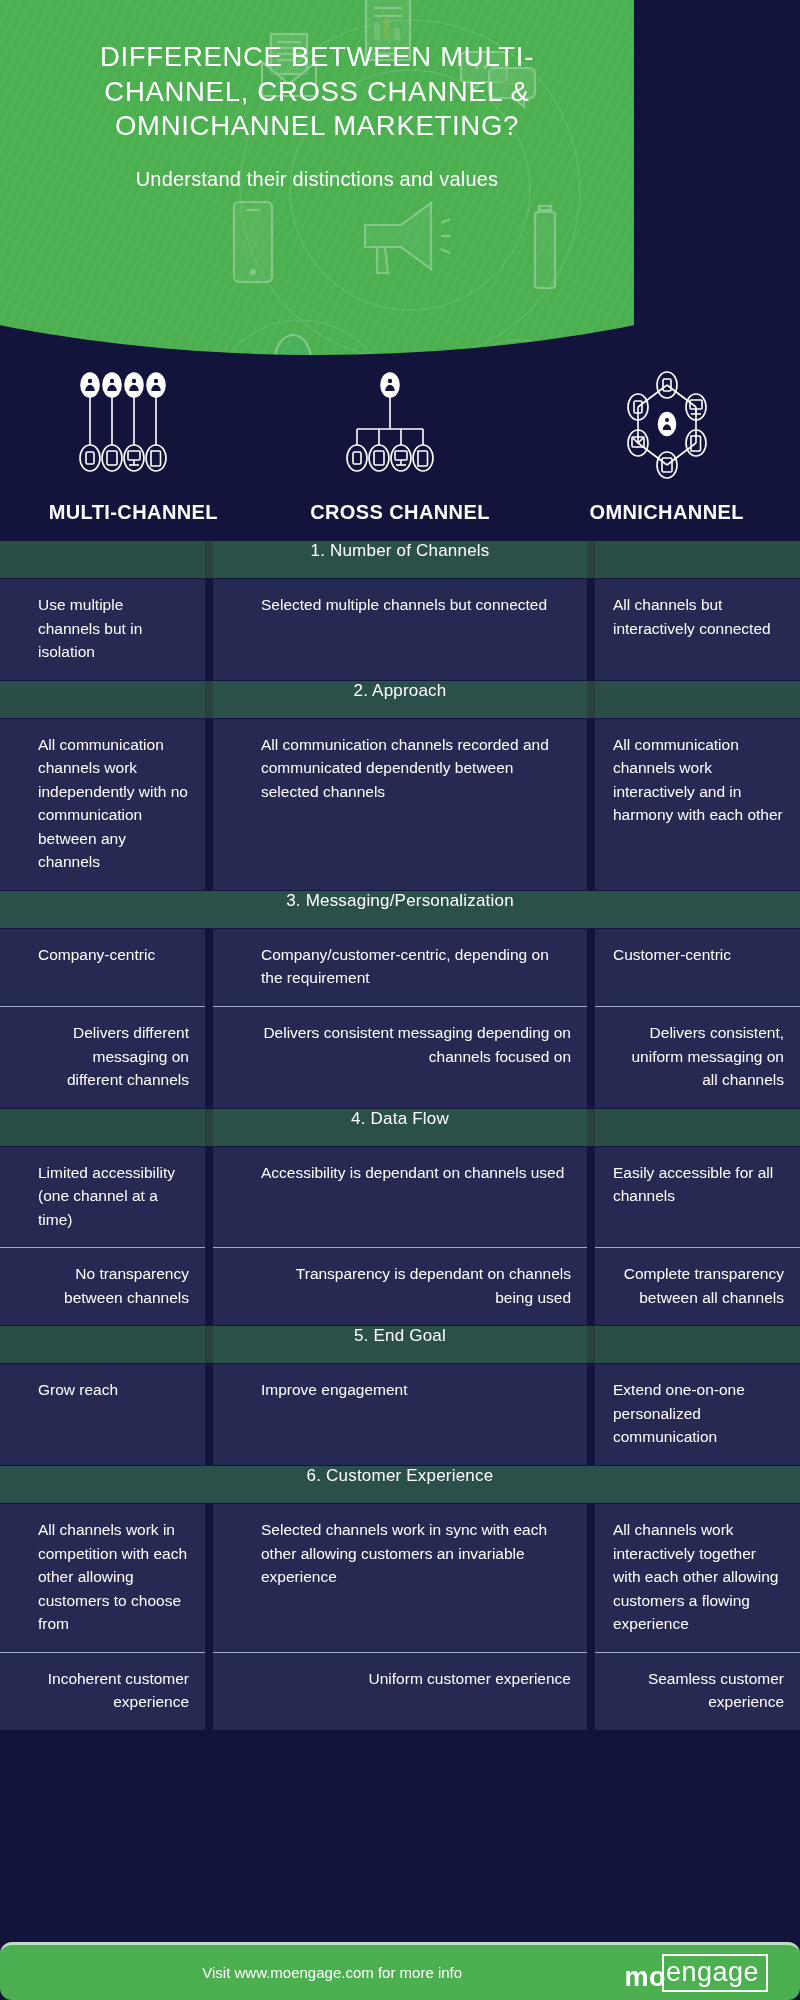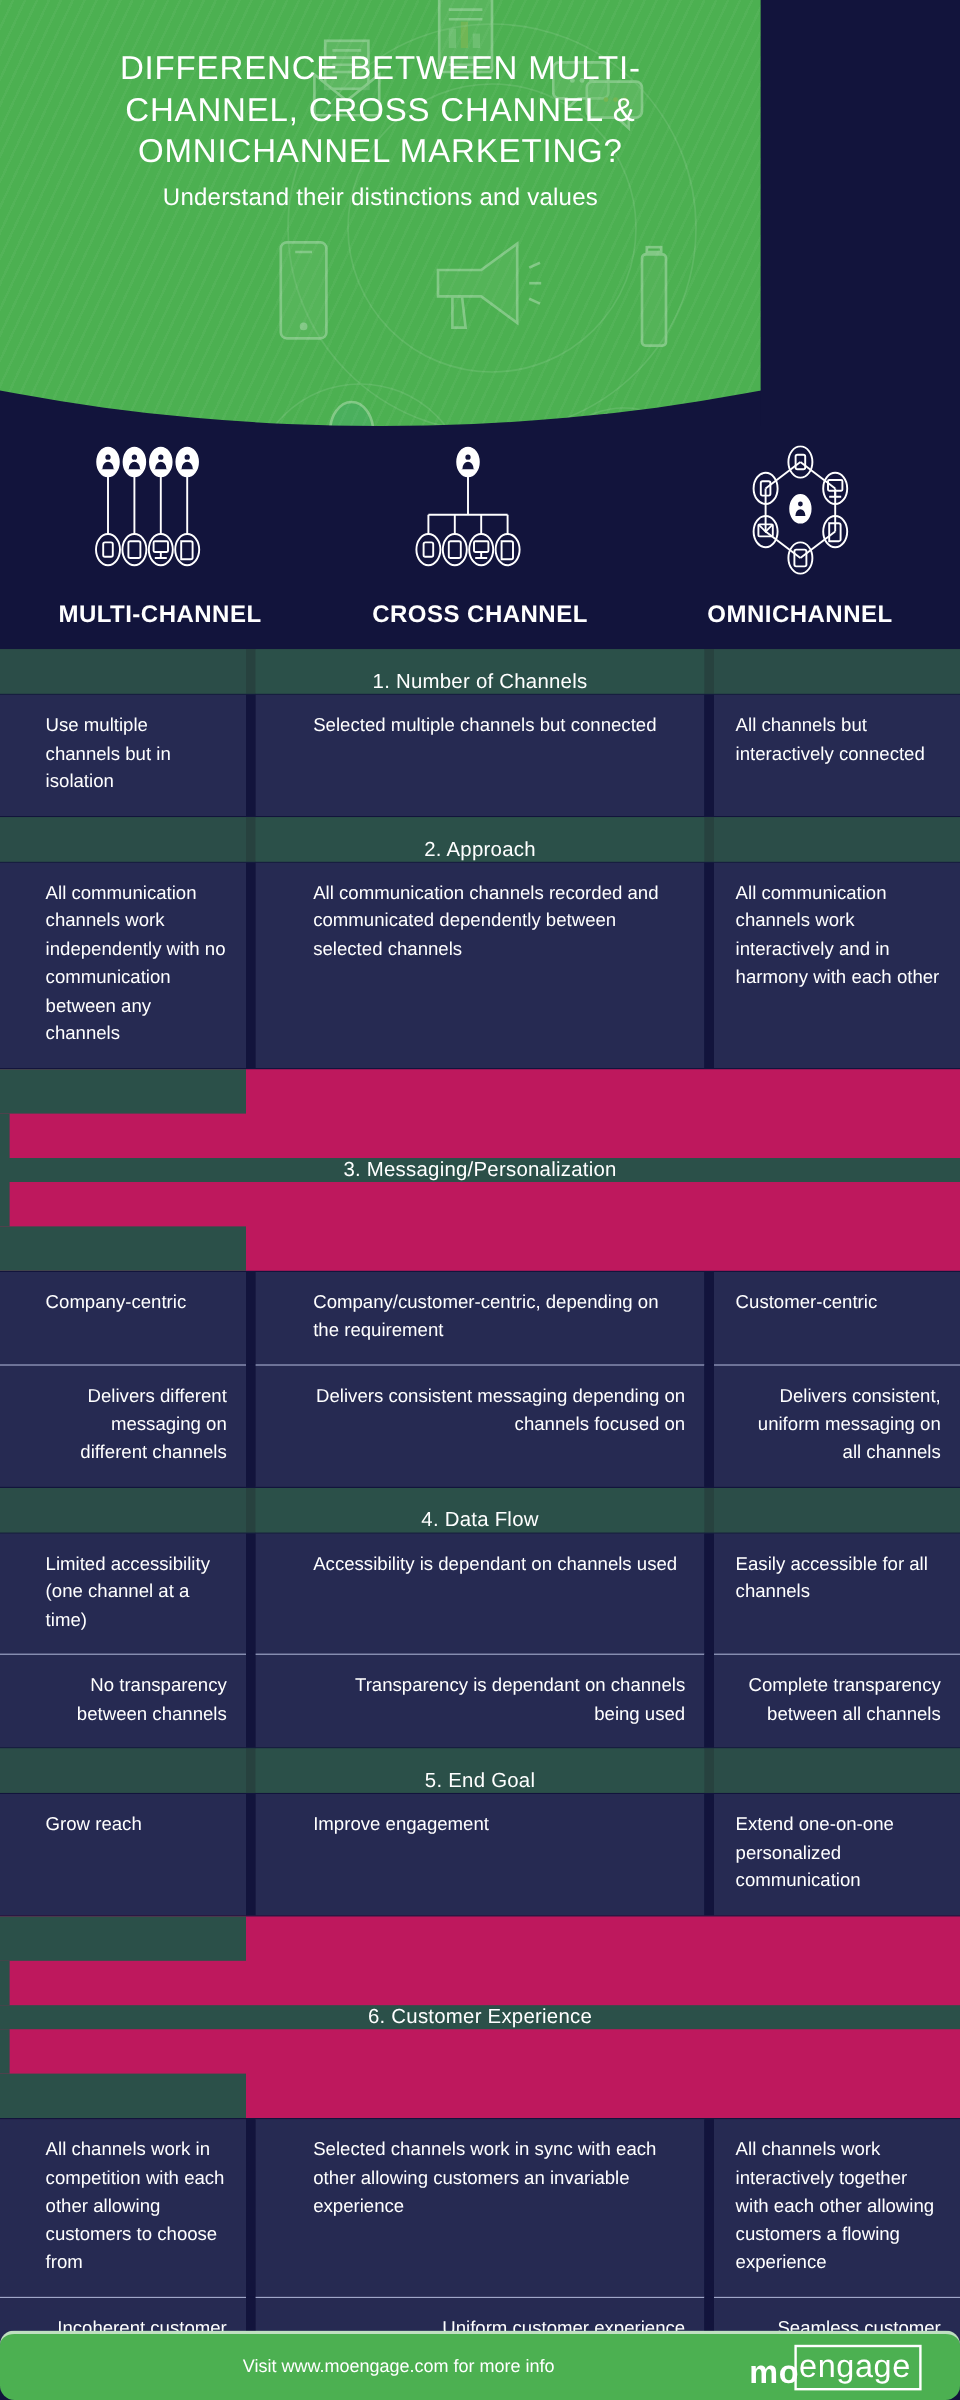--- a/index.html
+++ b/index.html
@@ -38,21 +38,21 @@
 
   .header-text{
     position:absolute; left:0; right:0; top:40px;
     text-align:center; z-index:5; padding:0 60px;
   }
   .title{
     font-size:27.5px; font-weight:400; letter-spacing:.7px;
     line-height:1.26; text-transform:uppercase; color:#ffffff;
   }
   .subtitle{
-    margin-top:10px; font-size:20px; font-weight:400;
+    margin-top:24px; font-size:20px; font-weight:400;
     letter-spacing:.2px; color:#ffffff;
   }
 
   
   .colhead-area{
     position:relative; width:800px; height:185px; background:#12143c;
   }
   .colrow{
     display:flex; width:800px;
   }
@@ -68,28 +68,28 @@
 
   
   .table{ width:800px; background:#12143c; }
   .section-row{
     display:flex; width:800px; background:#2b4d48;
     border-top:1px solid #12143c; border-bottom:1px solid #12143c;
   }
   .section-row .seg{ height:37px; }
   .seg1{ width:205px; background:#2b4d48; }
   .seg-gap{ width:8px; background:#27423f; }
-  .seg2{ flex:1; background:#2b5049; display:flex; align-items:flex-end; justify-content:center; }
+  .seg2{ flex:1; background:#2b5049; display:flex; align-items:flex-start; justify-content:center; }
   .seg3{ width:205px; background:#2b4d48; }
   .section-label{
     font-size:17px; font-weight:400; color:#ffffff; letter-spacing:.2px;
     white-space:nowrap;
   }
   .section-row.full .seg2{ background:#2b5049; }
-  .section-row.full{ background:#be185d;flex-direction:column; }
+  .section-row.full{ background:#14532d; }
   .section-row.full .seg1,.section-row.full .seg3{ background:#2b5049; }
   .section-row.full .seg-gap{ background:#2b5049; }
 
   .data-row{ display:flex; width:800px; }
   .cell{
     background:#262a52;
     padding:14px 16px 16px 18px;
     font-size:15.5px; line-height:1.52; color:#ffffff;
     font-weight:400;
   }

